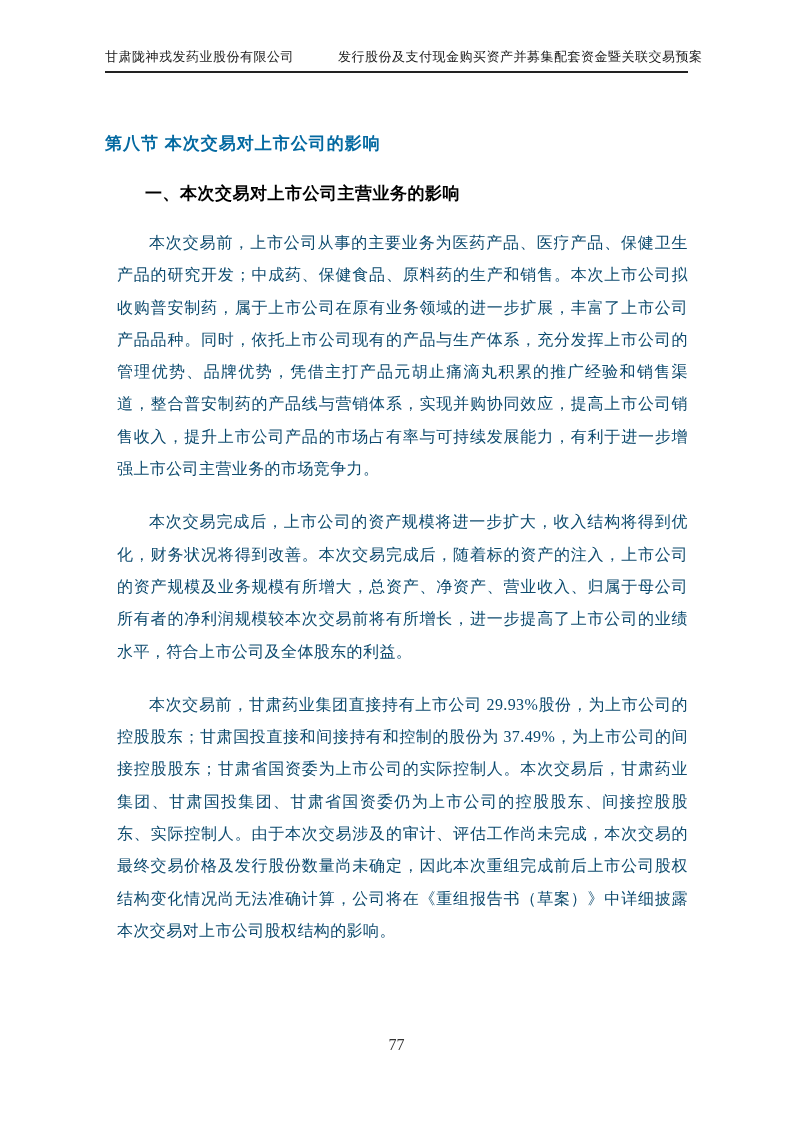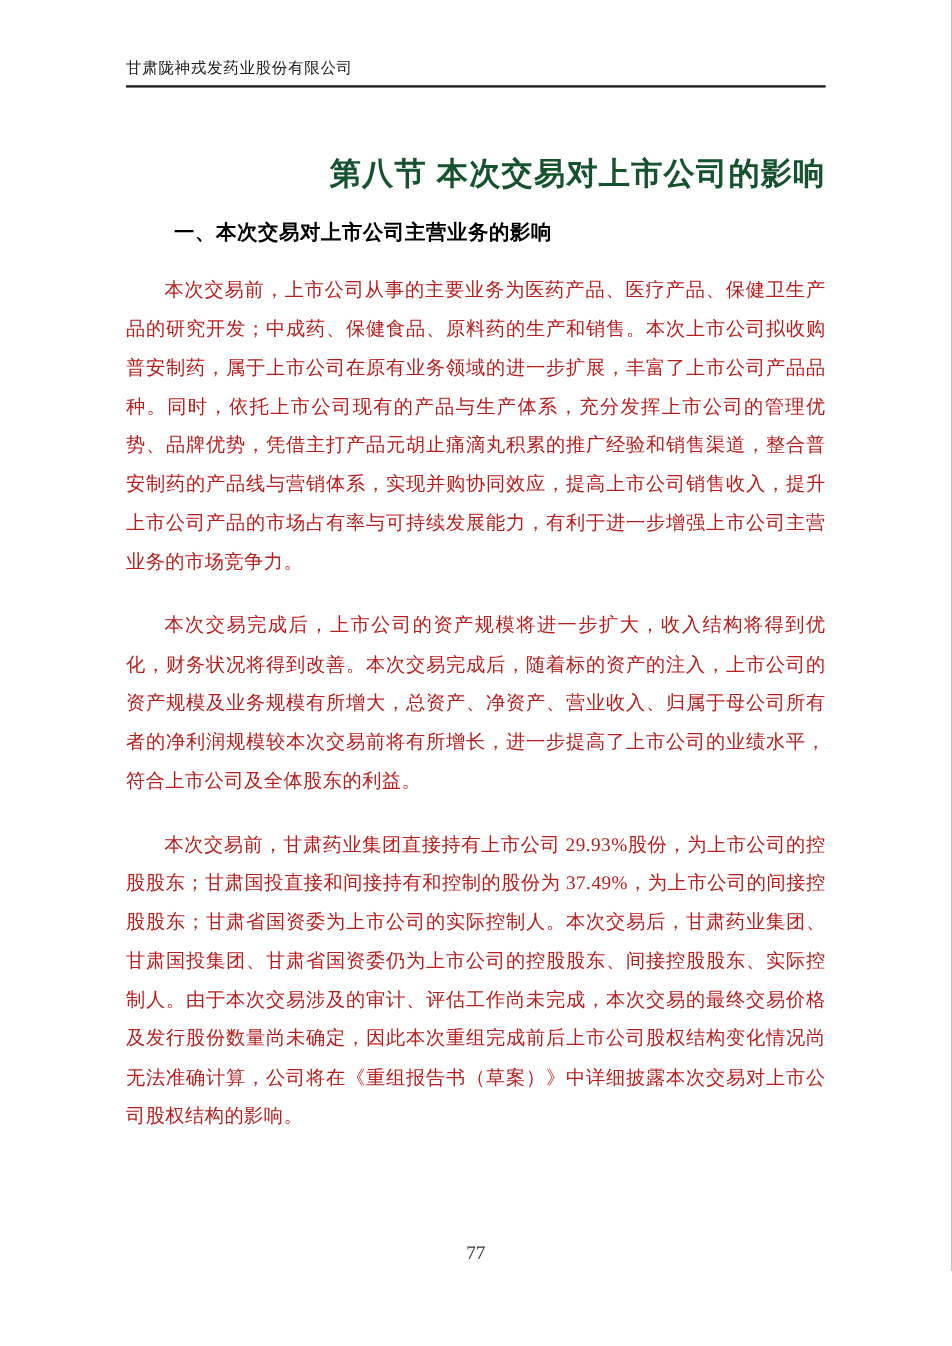--- a/index.html
+++ b/index.html
@@ -27,67 +27,68 @@
     line-height: 18px;
     color: #1a1a1a;
     border-bottom: 2px solid #222222;
     padding-bottom: 5px;
     letter-spacing: 0.5px;
     white-space: nowrap;
     gap: 44px;
   }
   .doc-title {
     margin-top: 56px;
-    text-align: right;
+    text-align: left;
     font-family: "Liberation Sans", "DejaVu Sans", sans-serif;
     font-weight: bold;
-    font-size: 26px;
+    font-size: 17px;
     line-height: 30px;
     letter-spacing: 1px;
-    color: #14532d;
+    color: #0369a1;
   }
   .section-heading {
     margin-top: 40px;
     font-family: "Liberation Sans", "DejaVu Sans", sans-serif;
     font-weight: bold;
     font-size: 17px;
     line-height: 25px;
     letter-spacing: 0.5px;
     padding-left: 40px;
     color: #000000;
   }
   .section-heading.first {
     margin-top: 22px;
   }
   .body-para {
-    margin: 21px 0 0 0;
+    margin: 21px 0 0 12px;
     font-size: 16px;
     line-height: 32.3px;
     text-align: justify;
     text-indent: 2em;
     letter-spacing: 0.4px;
-    color: #b91c1c;
+    color: #0c4a6e;
   }
   .page-footer {
     position: absolute;
     left: 0;
     top: 1036px;
     width: 100%;
     text-align: center;
     font-size: 16px;
     color: #333333;
   }
 </style>
 </head>
 <body>
 
 <div class="page">
 
   <div class="doc-header">
     <span>甘肃陇神戎发药业股份有限公司</span>
+    <span>发行股份及支付现金购买资产并募集配套资金暨关联交易预案</span>
   </div>
 
   <h1 class="doc-title">第八节 本次交易对上市公司的影响</h1>
 
   <h2 class="section-heading first">一、本次交易对上市公司主营业务的影响</h2>
   <p class="body-para">本次交易前，上市公司从事的主要业务为医药产品、医疗产品、保健卫生产品的研究开发；中成药、保健食品、原料药的生产和销售。本次上市公司拟收购普安制药，属于上市公司在原有业务领域的进一步扩展，丰富了上市公司产品品种。同时，依托上市公司现有的产品与生产体系，充分发挥上市公司的管理优势、品牌优势，凭借主打产品元胡止痛滴丸积累的推广经验和销售渠道，整合普安制药的产品线与营销体系，实现并购协同效应，提高上市公司销售收入，提升上市公司产品的市场占有率与可持续发展能力，有利于进一步增强上市公司主营业务的市场竞争力。</p>
 
   <p class="body-para">本次交易完成后，上市公司的资产规模将进一步扩大，收入结构将得到优化，财务状况将得到改善。本次交易完成后，随着标的资产的注入，上市公司的资产规模及业务规模有所增大，总资产、净资产、营业收入、归属于母公司所有者的净利润规模较本次交易前将有所增长，进一步提高了上市公司的业绩水平，符合上市公司及全体股东的利益。</p>
 
   <p class="body-para">本次交易前，甘肃药业集团直接持有上市公司 29.93%股份，为上市公司的控股股东；甘肃国投直接和间接持有和控制的股份为 37.49%，为上市公司的间接控股股东；甘肃省国资委为上市公司的实际控制人。本次交易后，甘肃药业集团、甘肃国投集团、甘肃省国资委仍为上市公司的控股股东、间接控股股东、实际控制人。由于本次交易涉及的审计、评估工作尚未完成，本次交易的最终交易价格及发行股份数量尚未确定，因此本次重组完成前后上市公司股权结构变化情况尚无法准确计算，公司将在《重组报告书（草案）》中详细披露本次交易对上市公司股权结构的影响。</p>

